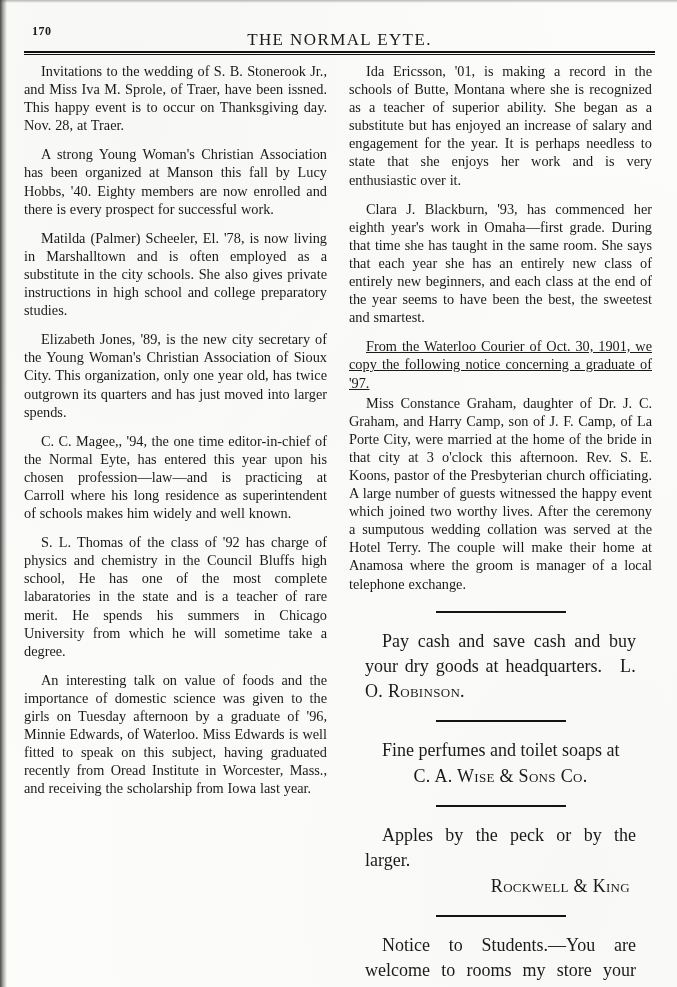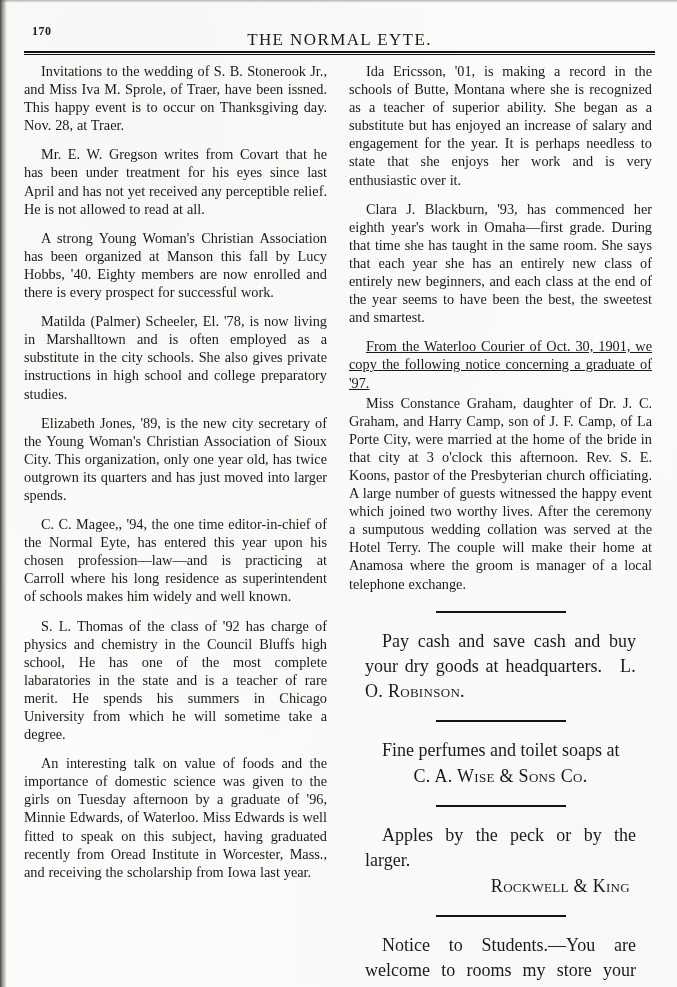--- a/index.html
+++ b/index.html
@@ -157,21 +157,20 @@
   <div class="header">
     <div class="folio">170</div>
     <div class="running-head">THE NORMAL EYTE.</div>
   </div>
   <div class="rule-double"></div>
 
   <div class="columns">
 
     <div class="col">
       <p class="para">Invitations to the wedding of S. B. Stonerook Jr., and Miss Iva M. Sprole, of Traer, have been issned. This happy event is to occur on Thanksgiving day. Nov. 28, at Traer.</p>
-      <p class="para">Mr. E. W. Gregson writes from Covart that he has been under treatment for his eyes since last April and has not yet received any perceptible relief. He is not allowed to read at all.</p>
       <p class="para">A strong Young Woman's Christian Association has been organized at Manson this fall by Lucy Hobbs, '40. Eighty members are now enrolled and there is every prospect for successful work.</p>
       <p class="para">Matilda (Palmer) Scheeler, El. '78, is now living in Marshalltown and is often employed as a substitute in the city schools. She also gives private instructions in high school and college preparatory studies.</p>
       <p class="para">Elizabeth Jones, '89, is the new city secretary of the Young Woman's Christian Association of Sioux City. This organization, only one year old, has twice outgrown its quarters and has just moved into larger spends.</p>
       <p class="para">C. C. Magee,, '94, the one time editor-in-chief of the Normal Eyte, has entered this year upon his chosen profession—law—and is practicing at Carroll where his long residence as superintendent of schools makes him widely and well known.</p>
       <p class="para">S. L. Thomas of the class of '92 has charge of physics and chemistry in the Council Bluffs high school, He has one of the most complete labaratories in the state and is a teacher of rare merit. He spends his summers in Chicago University from which he will sometime take a degree.</p>
       <p class="para">An interesting talk on value of foods and the importance of domestic science was given to the girls on Tuesday afternoon by a graduate of '96, Minnie Edwards, of Waterloo. Miss Edwards is well fitted to speak on this subject, having graduated recently from Oread Institute in Worcester, Mass., and receiving the scholarship from Iowa last year.</p>
     </div>
 
     <div class="col">
       <p class="para">Ida Ericsson, '01, is making a record in the schools of Butte, Montana where she is recognized as a teacher of superior ability. She began as a substitute but has enjoyed an increase of salary and engagement for the year. It is perhaps needless to state that she enjoys her work and is very enthusiastic over it.</p>

